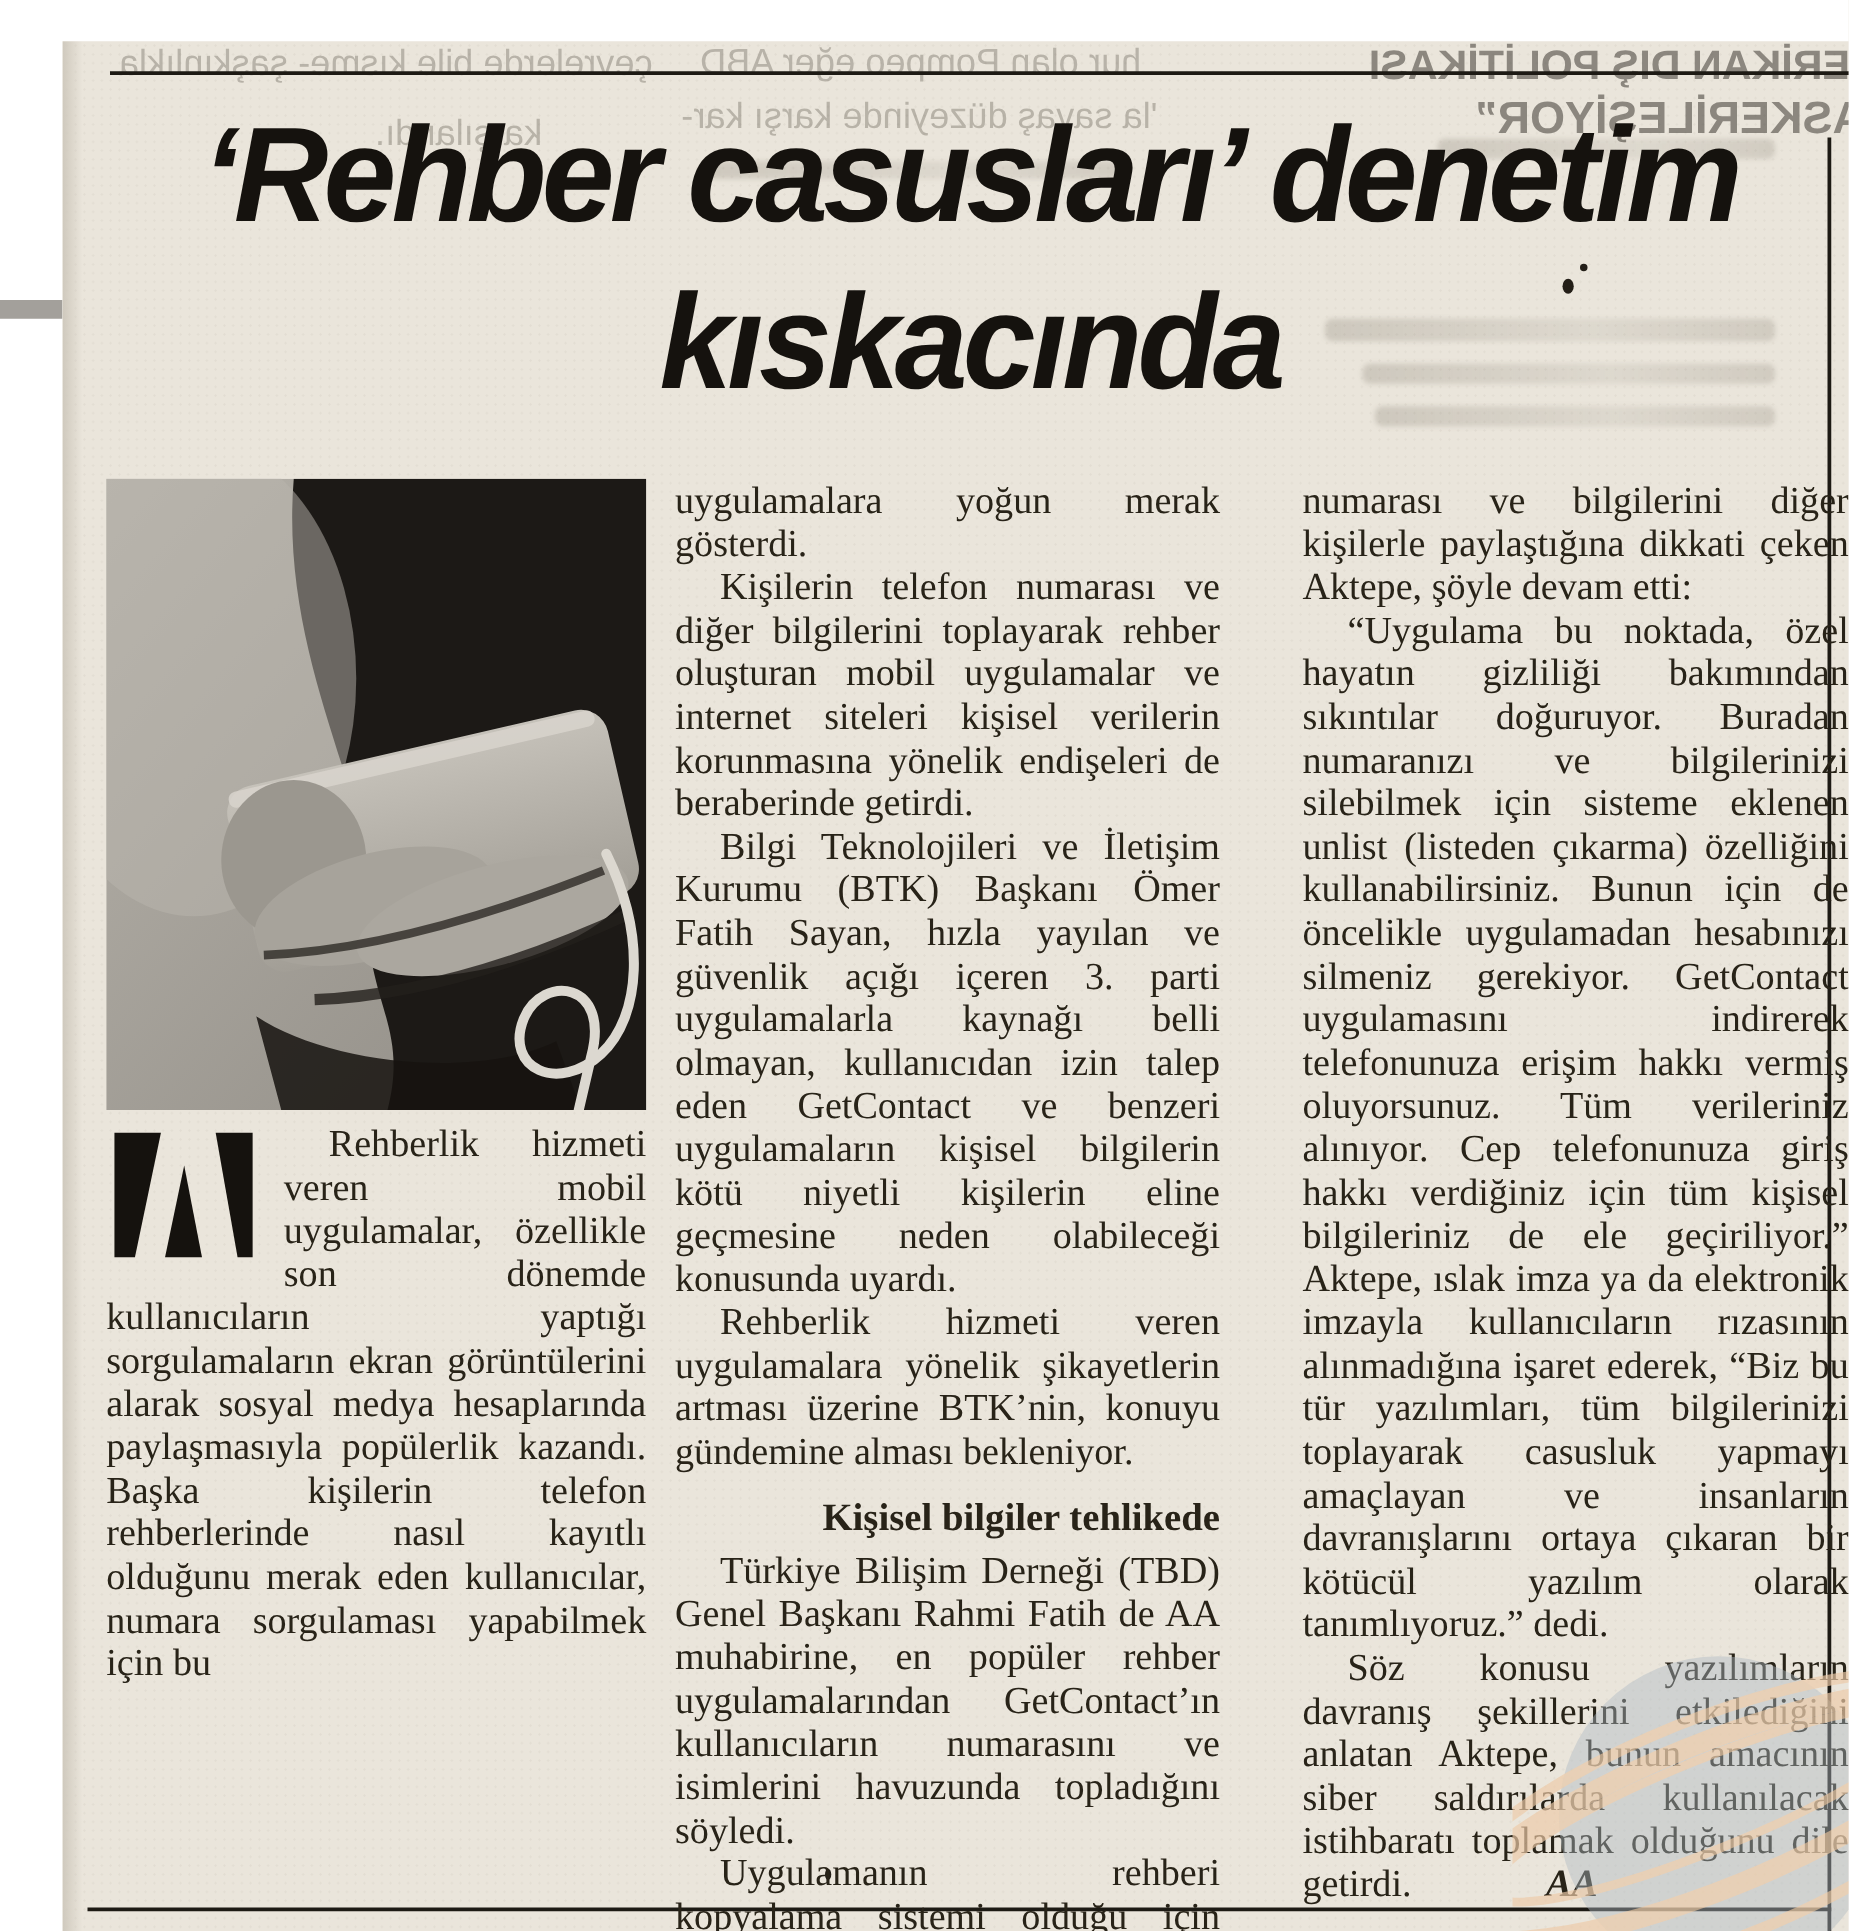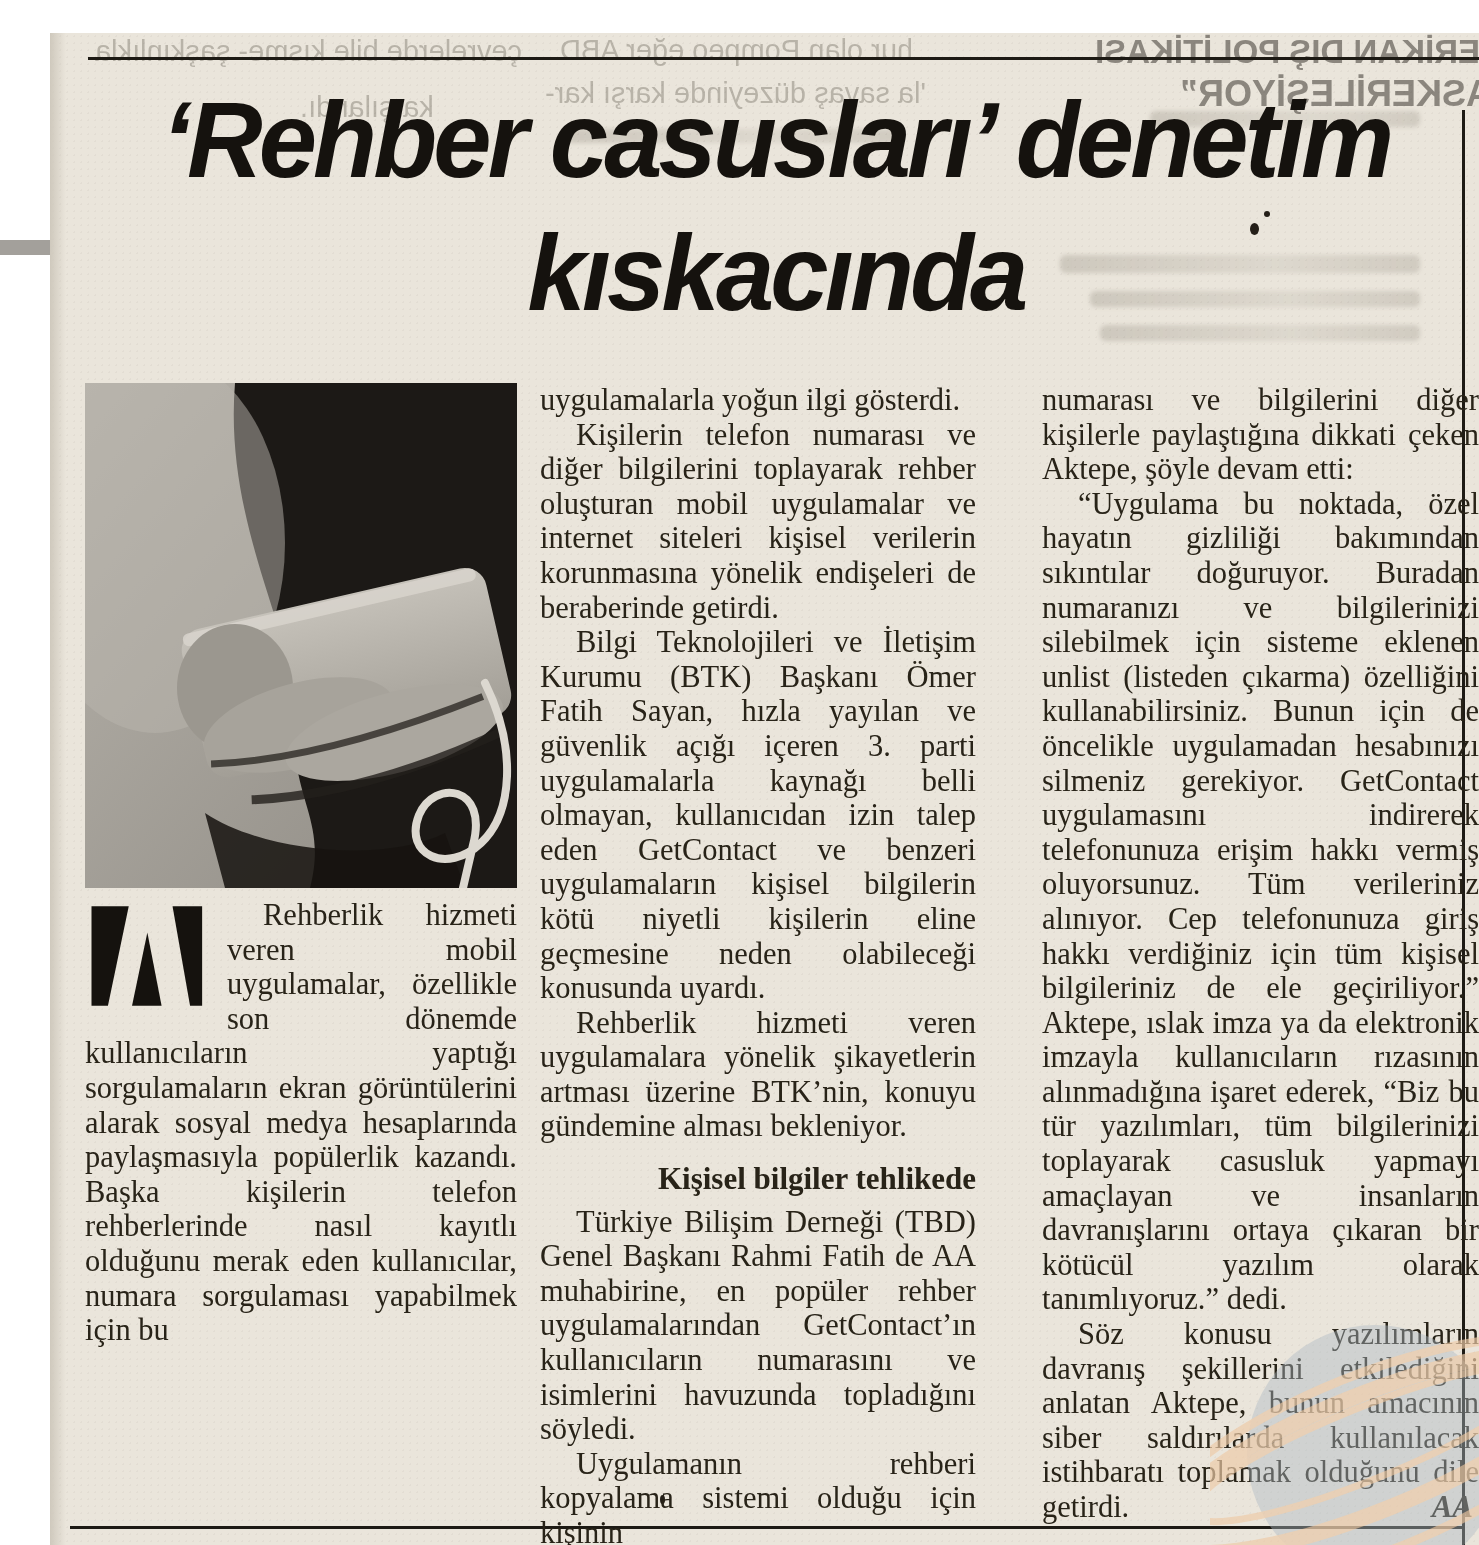--- a/index.html
+++ b/index.html
@@ -48,21 +48,21 @@
   #col3{left:992px;width:437px;}
 
   .photo{width:432px;height:505px;margin:0 0 10px 0;position:relative;}
   .photo svg{display:block;}
 
   .aa-logo{float:left;width:128px;height:104px;margin:6px 14px 2px 0;}
   .aa-logo svg{display:block;width:100%;height:100%;}
 
   .subhead{font-weight:bold;font-size:31px;margin:18px 0 8px 0;text-align:right;}
 
-  .credit-line{text-align:right;margin-top:-34.6px;padding-right:6px;
+  .credit-line{text-align:center;margin-top:-34.6px;padding-right:6px;
     font-style:italic;font-weight:bold;font-size:31px;}
 
   
   .watermark{position:absolute;left:1160px;top:1230px;width:320px;height:315px;opacity:.85;}
 </style>
 </head>
 <body>
 
 <div class="scan-bar"></div>
 
@@ -130,21 +130,21 @@
         <polygon points="74,2 101,2 101,93 90,93" fill="#15120e"></polygon>
       </svg>
     </div>
     <div>
         <p>Rehberlik hizmeti veren mobil uygulamalar, özellikle son dönemde kullanıcıların yaptığı sorgulamaların ekran görüntülerini alarak sosyal medya hesaplarında paylaşmasıyla popülerlik kazandı. Başka kişilerin telefon rehberlerinde nasıl kayıtlı olduğunu merak eden kullanıcılar, numara sorgulaması yapabilmek için bu</p>
       </div>
   </div>
 
   <div class="col" id="col2" lang="tr">
     <div>
-        <p class="cont">uygulamalarla yoğun ilgi gösterdi.</p>
+        <p class="cont">uygulamalara yoğun merak gösterdi.</p>
         <p>Kişilerin telefon numarası ve diğer bilgilerini toplayarak rehber oluşturan mobil uygulamalar ve internet siteleri kişisel verilerin korunmasına yönelik endişeleri de beraberinde getirdi.</p>
         <p>Bilgi Teknolojileri ve İletişim Kurumu (BTK) Başkanı Ömer Fatih Sayan, hızla yayılan ve güvenlik açığı içeren 3. parti uygulamalarla kaynağı belli olmayan, kullanıcıdan izin talep eden GetContact ve benzeri uygulamaların kişisel bilgilerin kötü niyetli kişilerin eline geçmesine neden olabileceği konusunda uyardı.</p>
         <p>Rehberlik hizmeti veren uygulamalara yönelik şikayetlerin artması üzerine BTK’nin, konuyu gündemine alması bekleniyor.</p>
       </div>
     <div class="subhead">Kişisel bilgiler tehlikede</div>
     <div>
         <p>Türkiye Bilişim Derneği (TBD) Genel Başkanı Rahmi Fatih de AA muhabirine, en popüler rehber uygulamalarından GetContact’ın kullanıcıların numarasını ve isimlerini havuzunda topladığını söyledi.</p>
         <p>Uygulamanın rehberi kopyalama sistemi olduğu için kişinin</p>
       </div>
   </div>

